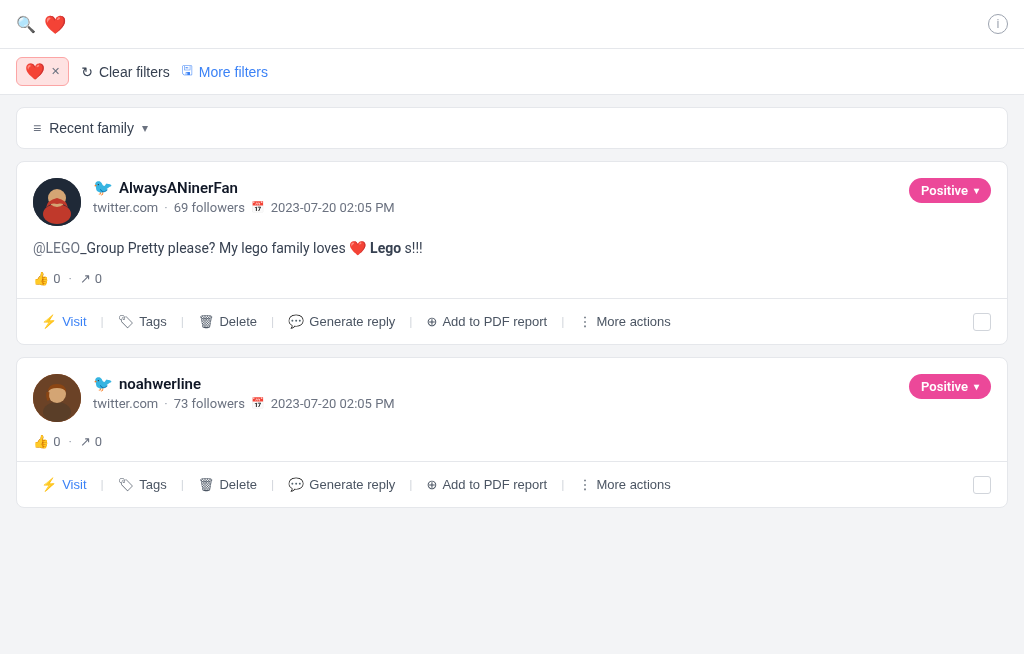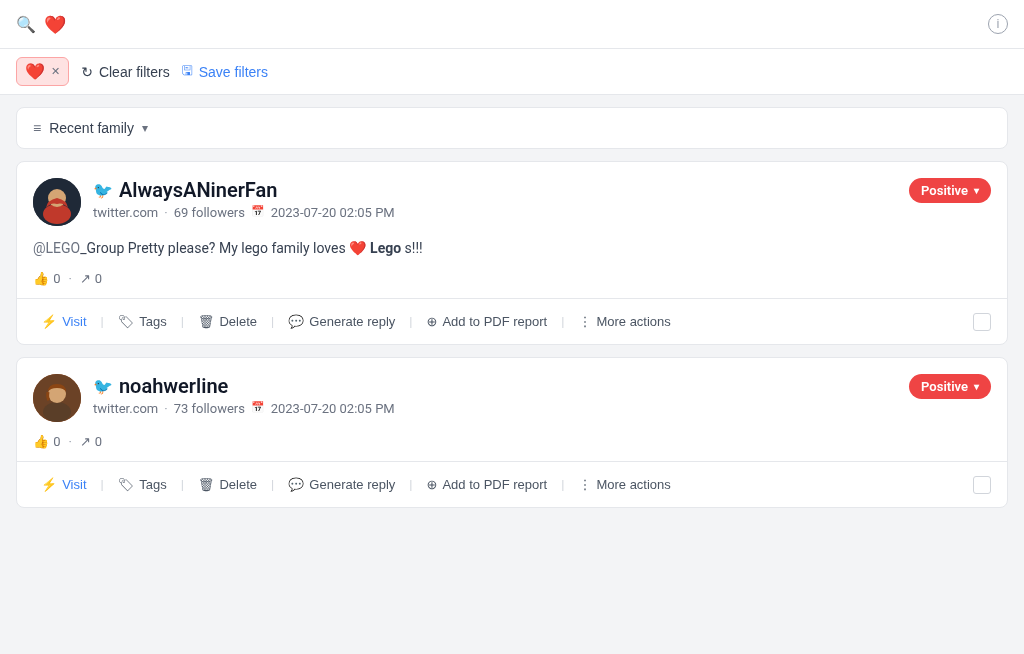--- a/index.html
+++ b/index.html
@@ -153,39 +153,39 @@
       display: flex;
       flex-direction: column;
       gap: 3px;
     }
     .user-name-row {
       display: flex;
       align-items: center;
       gap: 6px;
     }
     .user-name {
-      font-size: 20px;
+      font-size: 15px;
       font-weight: 600;
       color: #111827;
     }
     .user-meta {
       display: flex;
-      align-items: flex-start;
+      align-items: center;
       gap: 6px;
       font-size: 13px;
       color: #6b7280;
     }
     .user-meta-dot {
       color: #9ca3af;
     }
     .sentiment-badge {
       display: flex;
       align-items: center;
       gap: 6px;
-      background: #ef4444;
+      background: #ec4899;
       color: #fff;
       font-size: 13px;
       font-weight: 600;
       padding: 5px 12px;
       border-radius: 20px;
       cursor: pointer;
     }
     .post-text {
       font-size: 14px;
       color: #374151;
@@ -269,21 +269,21 @@
   <div class="filter-tag">
     <span style="color:#ef4444;">❤️</span>
     <span style="color:#6b7280; font-size:11px; cursor:pointer;">✕</span>
   </div>
   <button class="clear-filters-btn">
     <span style="font-size:14px;">↻</span>
     <span>Clear filters</span>
   </button>
   <button class="save-filters-btn">
     <span style="color:#3b82f6; font-size:13px;">🖫</span>
-    <span>Save filters</span>
+    <span>More filters</span>
   </button>
 </div>
 
 <div class="main-content">
 
   <div class="sort-bar">
     <button class="sort-btn">
       <span style="color:#6b7280;">≡</span>
       <span>Recent family</span>
       <span style="color:#6b7280; font-size:12px;">▾</span>

